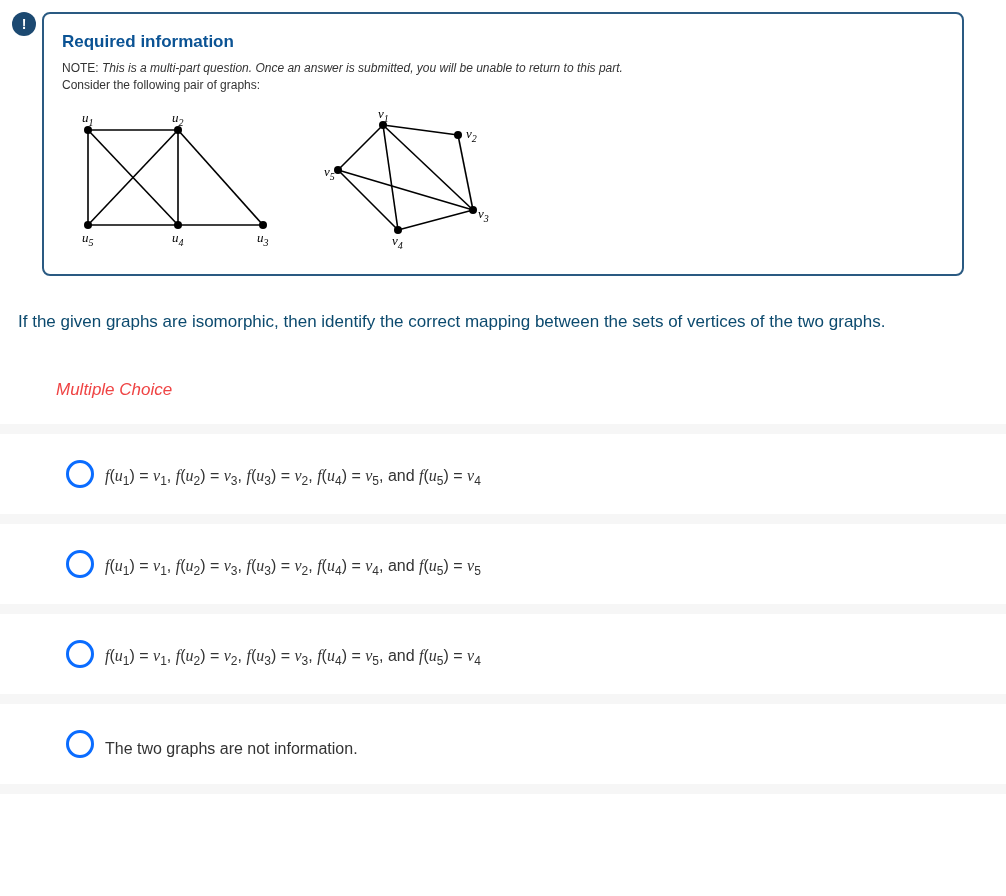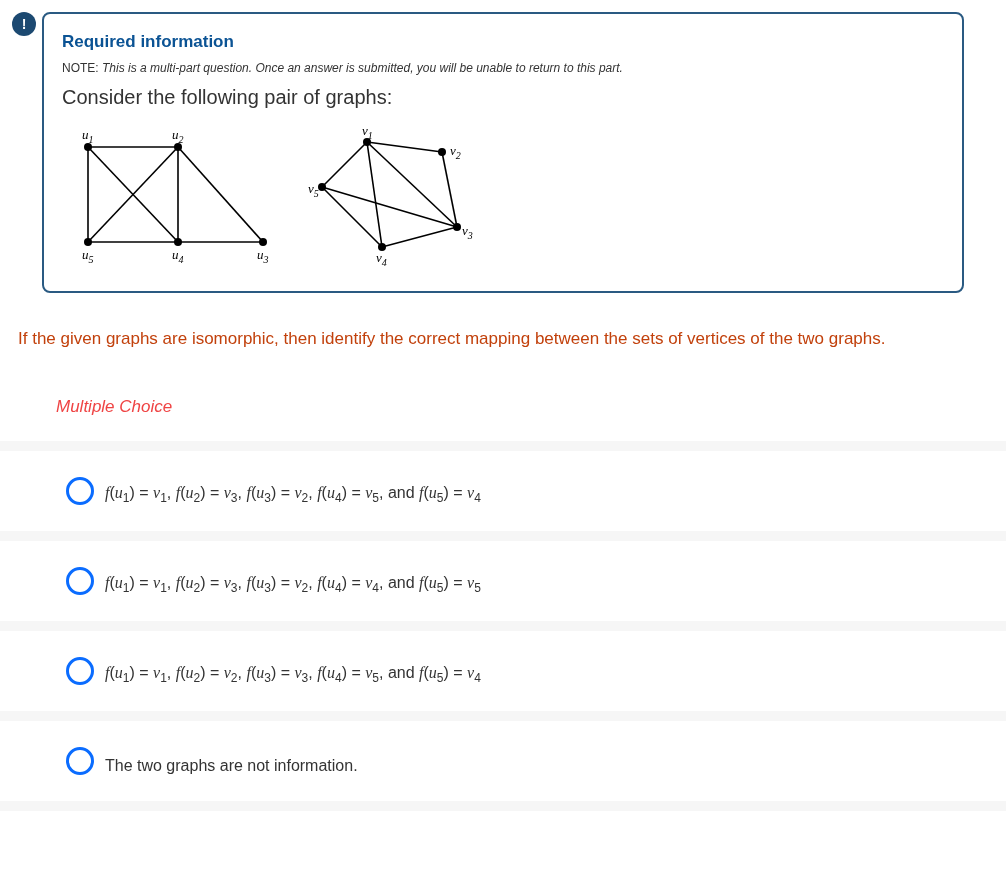--- a/index.html
+++ b/index.html
@@ -20,28 +20,28 @@
       margin:12px 42px 0 42px;
       border:2px solid #2a5a82;
       border-radius:8px;
       padding:18px 2px 24px 18px;
       background:#fff;
     }
     .req-title{color:var(--accent);font-weight:700;font-size:17px;margin:0 0 8px 0;}
     .note-line{font-size:12px;line-height:1.35;}
     .note-line .lbl{font-weight:400;}
     .note-line .ital{font-style:italic;}
-    .consider{font-size:20px;margin-top:10px;}
-    .graphs{display:flex;gap:24px;margin:18px 0 0 6px;}
+    .consider{font-size:12px;margin-top:2px;}
+    .graphs{display:flex;gap:40px;margin:18px 0 0 6px;}
     .glabel{font-family:"Times New Roman",serif;font-style:italic;font-size:13px;fill:#000;}
     .glabel sub, .sub{font-size:10px;font-style:normal;}
     svg circle.node{fill:#000;}
     svg line{stroke:#000;stroke-width:1.6;}
     .question{
-      font-size:17px;color:#c2410c;
+      font-size:17px;color:#0c4a6e;
       margin:34px 18px 0 18px;
       line-height:1.4;
     }
     .mc-block{margin:46px 0 0 0;}
     .mc-title{font-size:17px;color:#ef4444;padding:0 0 24px 56px;font-style:italic;}
     .choice{
       background:#fff;
       border-top:10px solid var(--light);
       padding:26px 20px 26px 66px;
       display:flex;align-items:flex-end;gap:11px;

